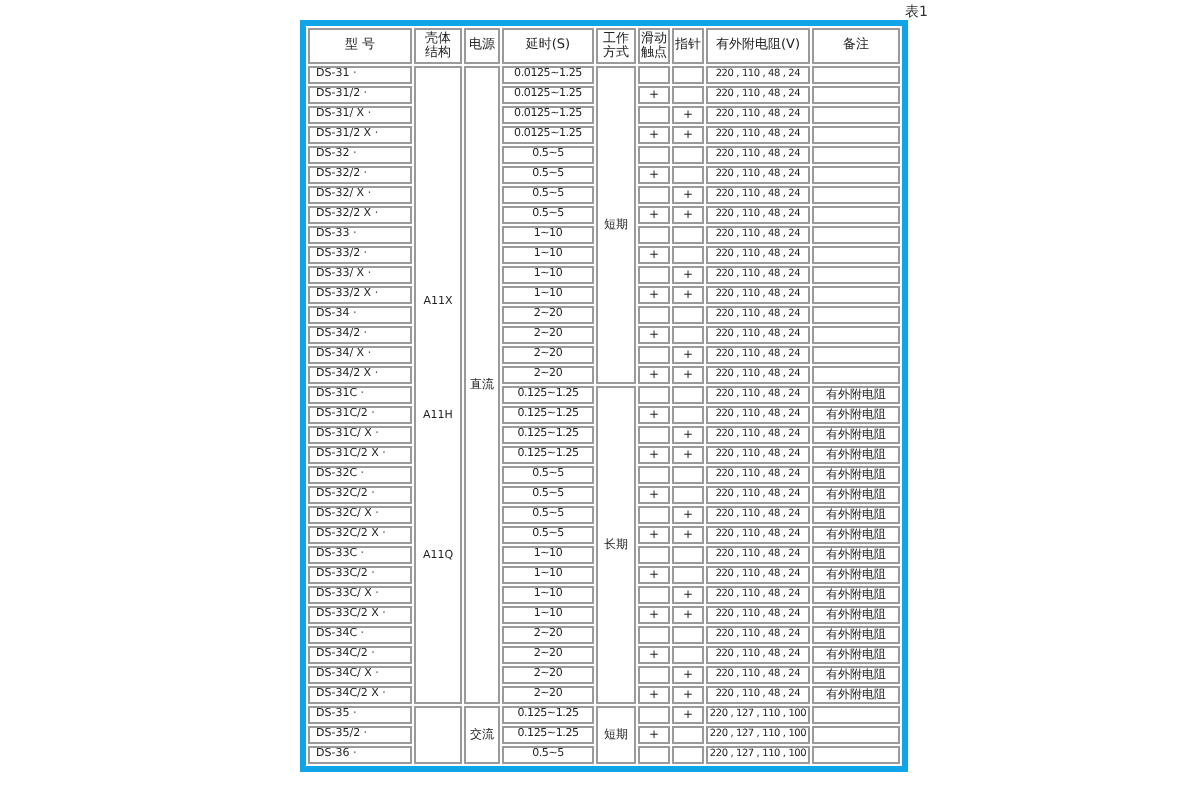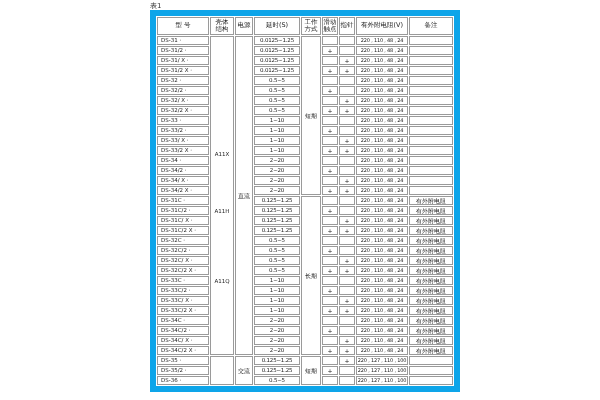--- a/index.html
+++ b/index.html
@@ -1,21 +1,21 @@
 <!DOCTYPE html>
 <html><head>
 <meta charset="utf-8">
 <style>
   html,body{margin:0;padding:0;}
   body{width:600px;height:400px;background:#ffffff;overflow:hidden;position:relative;
        font-family:"DejaVu Sans", sans-serif;color:#222;}
   .doc{position:absolute;left:150px;top:2px;width:316px;}
-  .sheet-label{text-align:left;font-size:7px;line-height:8px;color:#333;padding-right:2px;}
+  .sheet-label{text-align:right;font-size:7px;line-height:8px;color:#333;padding-right:2px;}
   table{border-collapse:separate;border-spacing:1px;table-layout:fixed;
-        border:6px solid #0ea5e9;background:#fff;}
+        border:3px solid #0ea5e9;background:#fff;}
   th,td{border:1px solid #9a9a9a;padding:0;text-align:center;overflow:hidden;
         font-size:6px;line-height:7px;height:7px;font-weight:normal;}
   th{font-size:6.5px;line-height:7.5px;height:16px;white-space:pre-line;vertical-align:middle;}
   td.model{text-align:left;padding-left:3px;font-size:5.5px;}
   td.num{font-size:5.5px;letter-spacing:-0.2px;}
   td.volt{font-size:5px;letter-spacing:-0.2px;}
   td.mark{font-size:6px;}
   td.shell{position:relative;vertical-align:middle;}
   .shell-tag{position:absolute;left:0;width:100%;transform:translateY(-50%);
              font-size:5.5px;line-height:6px;}

